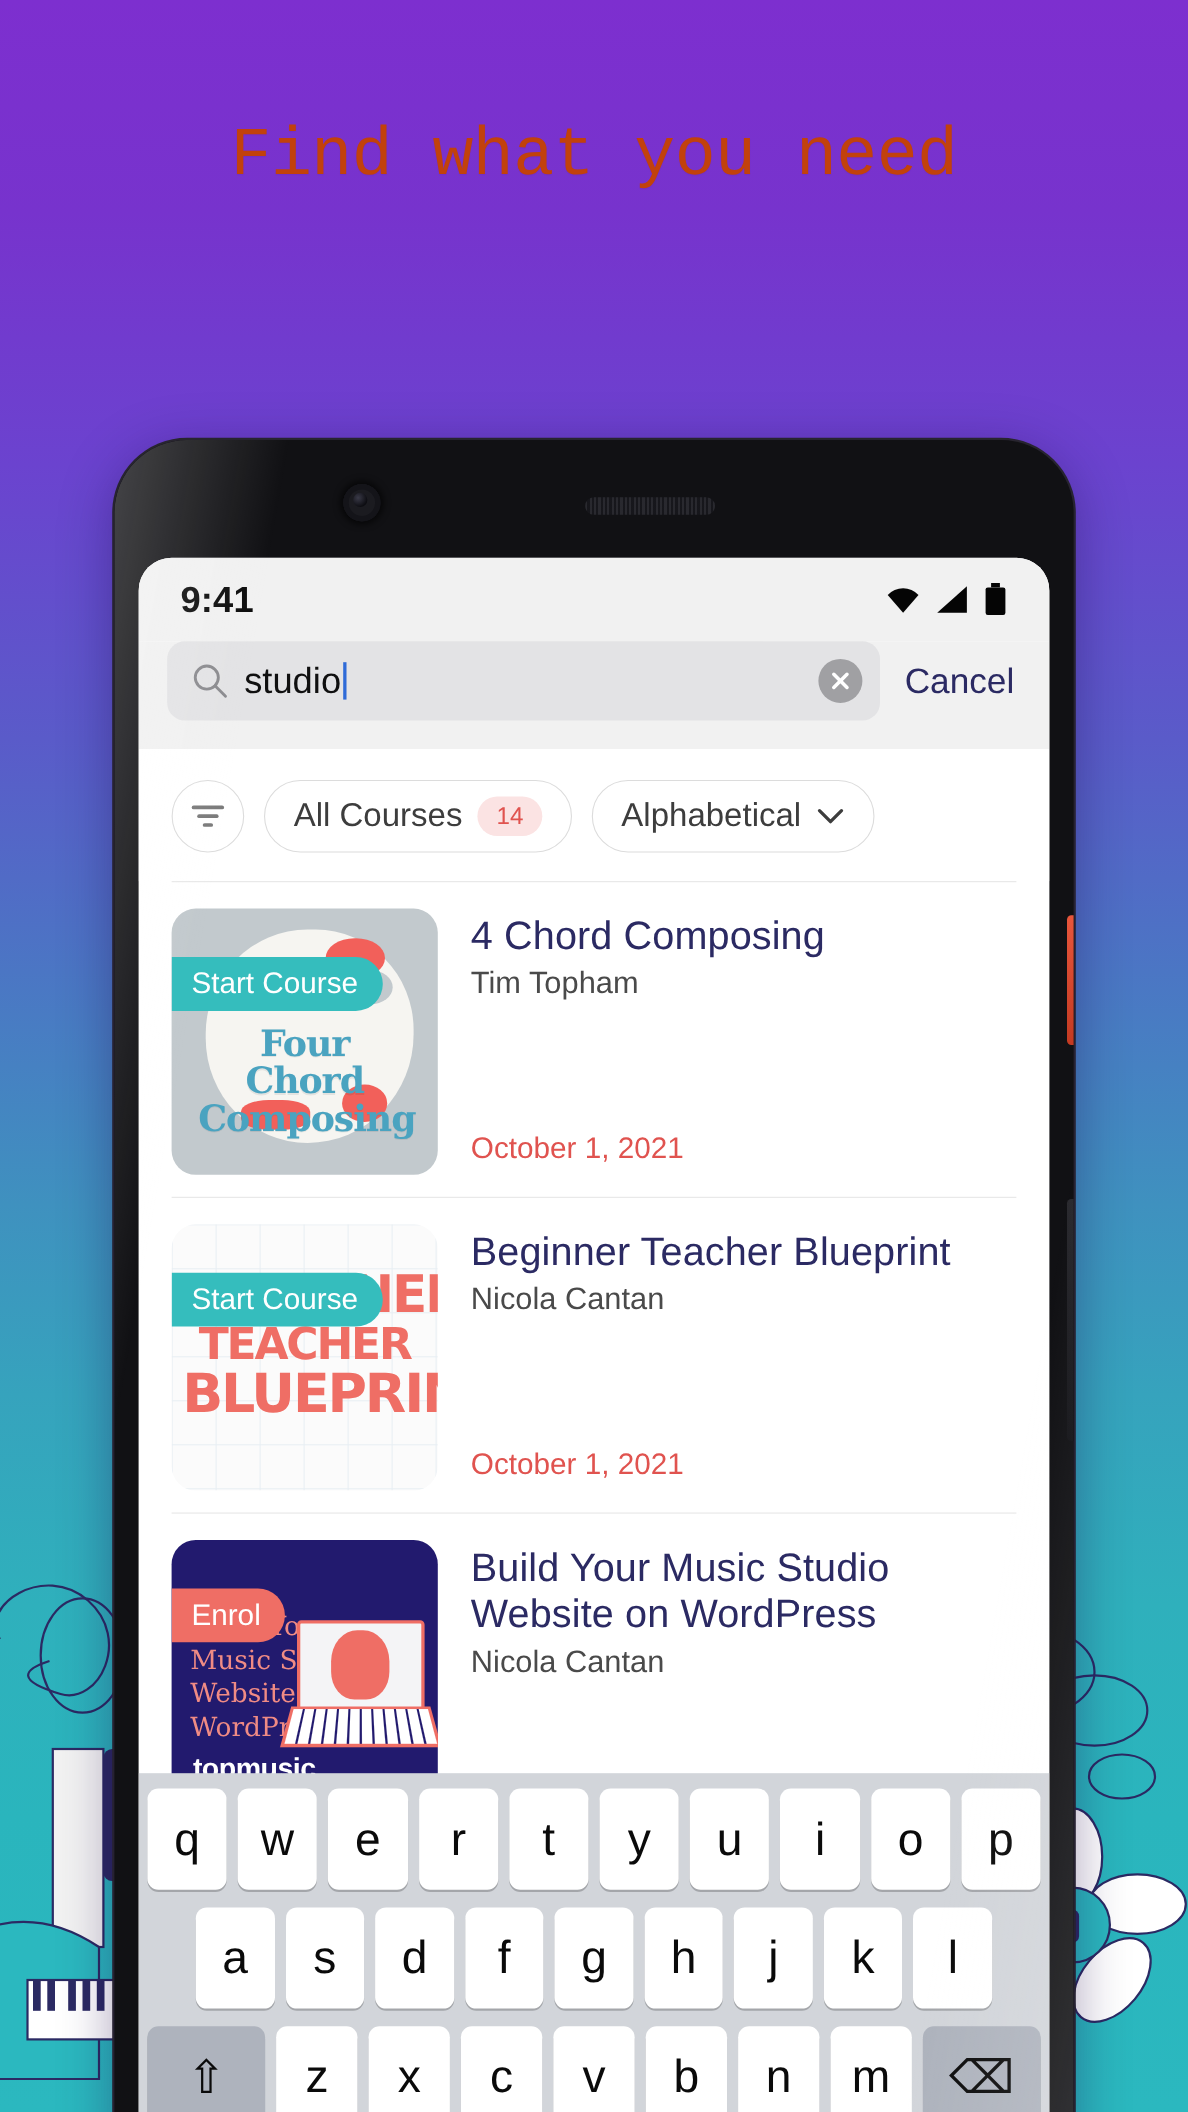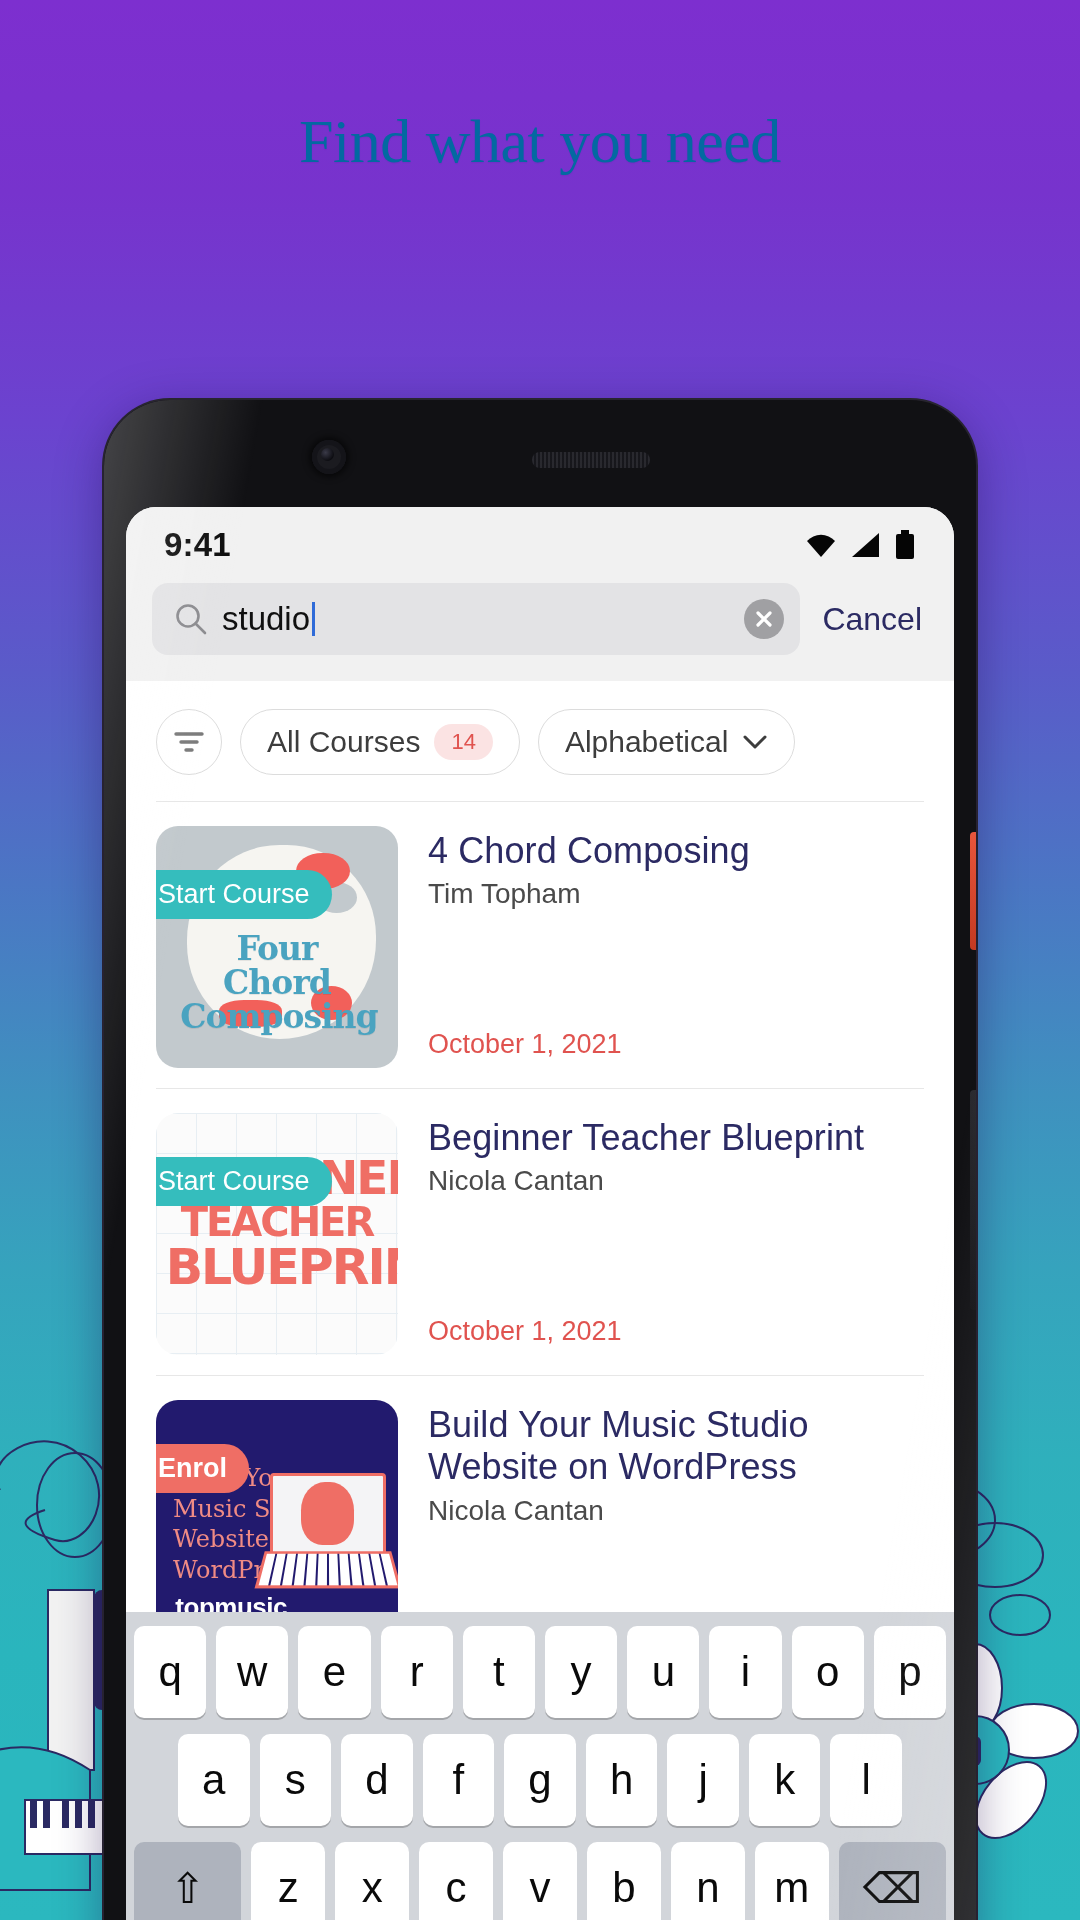--- a/index.html
+++ b/index.html
@@ -19,22 +19,22 @@
       #2bb8bf 100%);
     position: relative;
   }
 
   
   .headline {
     position: absolute;
     top: 104px;
     left: 0; right: 0;
     text-align: center;
-    color: #0369a1;
-    font-family: Liberation Serif, serif;
+    color: #c2410c;
+    font-family: Liberation Mono, monospace;
     font-size: 62px;
     line-height: 1.22;
     font-weight: 400;
     letter-spacing: -0.5px;
     text-shadow: 0 1px 1px rgba(80,20,140,.12);
   }
   .headline .l2 { display: block; }
 
   
   .deco { position: absolute; pointer-events: none; }
@@ -188,27 +188,27 @@
   }
   .thumb {
     width: 242px; height: 242px;
     border-radius: 22px;
     position: relative;
     overflow: hidden;
     flex: 0 0 auto;
   }
   .badge-ribbon {
     position:absolute; left:0; top:44px;
-    padding: 9px 22px 9px 2px;
+    padding: 9px 22px 9px 18px;
     border-radius: 0 26px 26px 0;
     color:#fff; font-size:27px;
     z-index:3; white-space:nowrap;
   }
   .badge-start { background:#35bdbd; }
-  .badge-enrol { background:#ef6e65;font-weight:bold; }
+  .badge-enrol { background:#ef6e65; }
 
   .course-info { flex:1; display:flex; flex-direction:column; min-width:0; padding-top:4px; }
   .course-title {
     font-size: 36px; color: #2b2a63; font-weight: 400;
     line-height: 1.18; letter-spacing: .1px;
   }
   .course-author { font-size: 28px; color:#4a4a4a; margin-top: 6px; }
   .course-date { font-size: 27px; color:#e0534f; margin-top:auto; padding-bottom:8px; }
 
   

